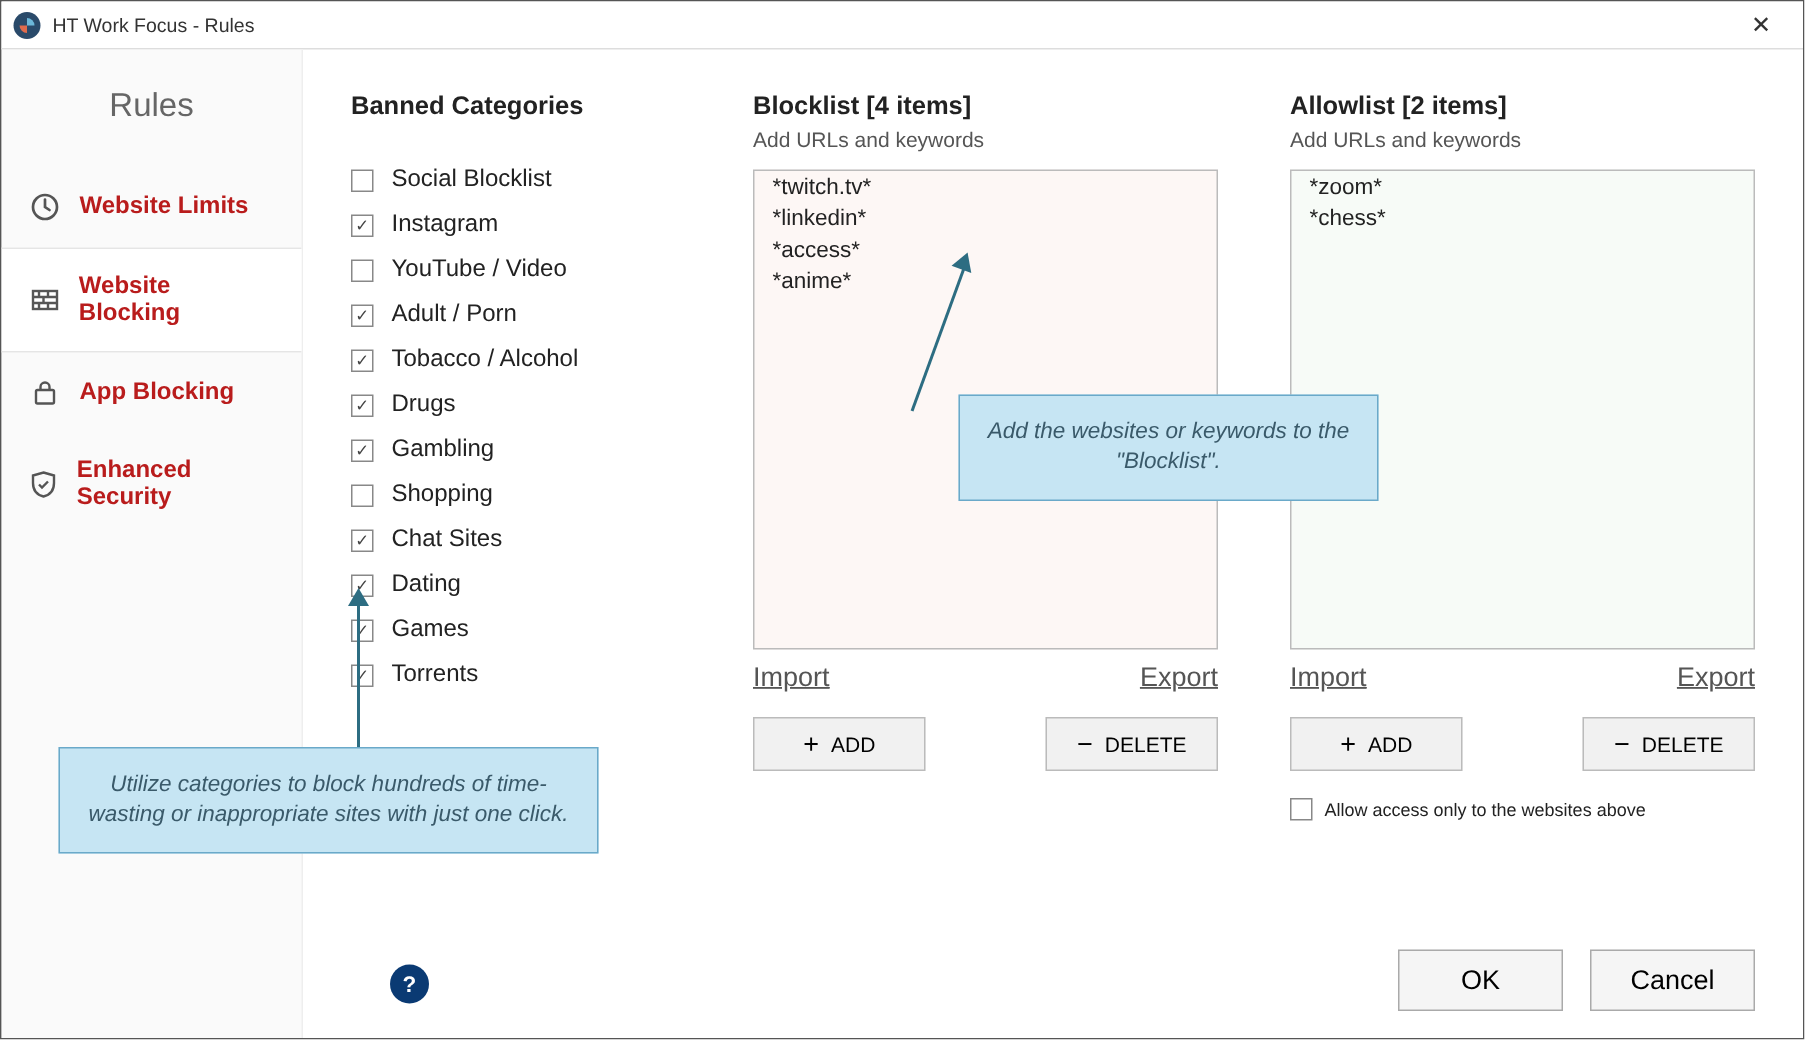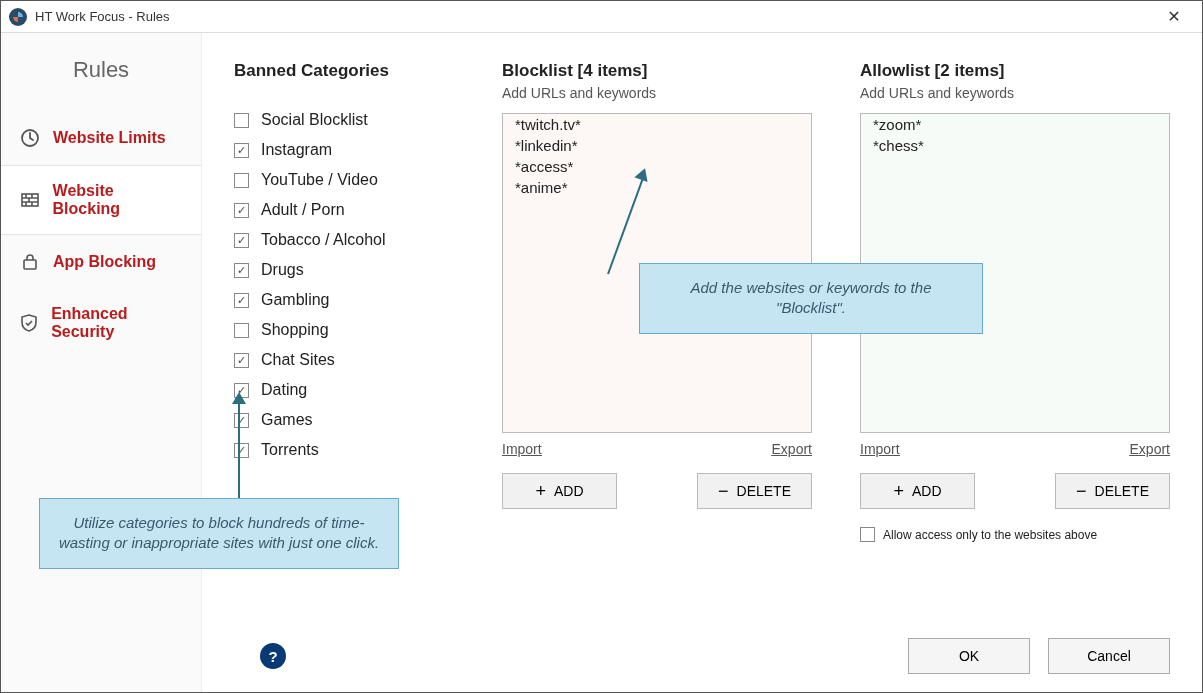--- a/index.html
+++ b/index.html
@@ -118,21 +118,21 @@
       padding: 0 12px;
       font-size: 15px;
       overflow: auto;
     }
     .listbox.block { background: #fdf7f5; }
     .listbox.allow { background: #f7fbf7; }
     .list-item { padding: 2px 0; }
     .import-export {
       display: flex; justify-content: space-between;
       margin-top: 8px;
-      font-size: 14px;
+      font-size: 18px;
       text-decoration: underline;
     }
     .import-export a {
       color: #555; text-decoration: underline; cursor: pointer;
     }
     .list-buttons {
       display: flex; justify-content: space-between;
       margin-top: 16px; gap: 18px;
     }
     .btn {
@@ -169,39 +169,39 @@
       font-size: 15px;
       position: absolute;
       left: 260px;
       bottom: 24px;
       cursor: pointer;
     }
     .dlg-btn {
       border: 1px solid #aaa;
       background: #f5f5f5;
       padding: 9px 12px;
-      width: 122px;
-      font-size: 14px;
+      width: 110px;
+      font-size: 18px;
       cursor: pointer;
       text-align: center;
     }
     
     .callout {
       position: absolute;
       background: #c6e5f3;
       border: 1px solid #6aa9c9;
       padding: 14px 16px;
       font-style: italic;
       color: #3a5a6a;
       text-align: center;
       font-size: 15px;
       line-height: 1.35;
     }
     .callout.a { left: 39px; top: 498px; width: 360px; }
-    .callout.b { left: 639px; top: 263px; width: 344px; }
+    .callout.b { left: 639px; top: 263px; width: 280px; }
     .arrow-line {
       position: absolute;
       background: #2d6d82;
     }
     .arrow-head {
       position: absolute;
       width: 0; height: 0;
     }
     
     .arrow1-line { left: 238px; top: 400px; width: 2px; height: 98px; }

